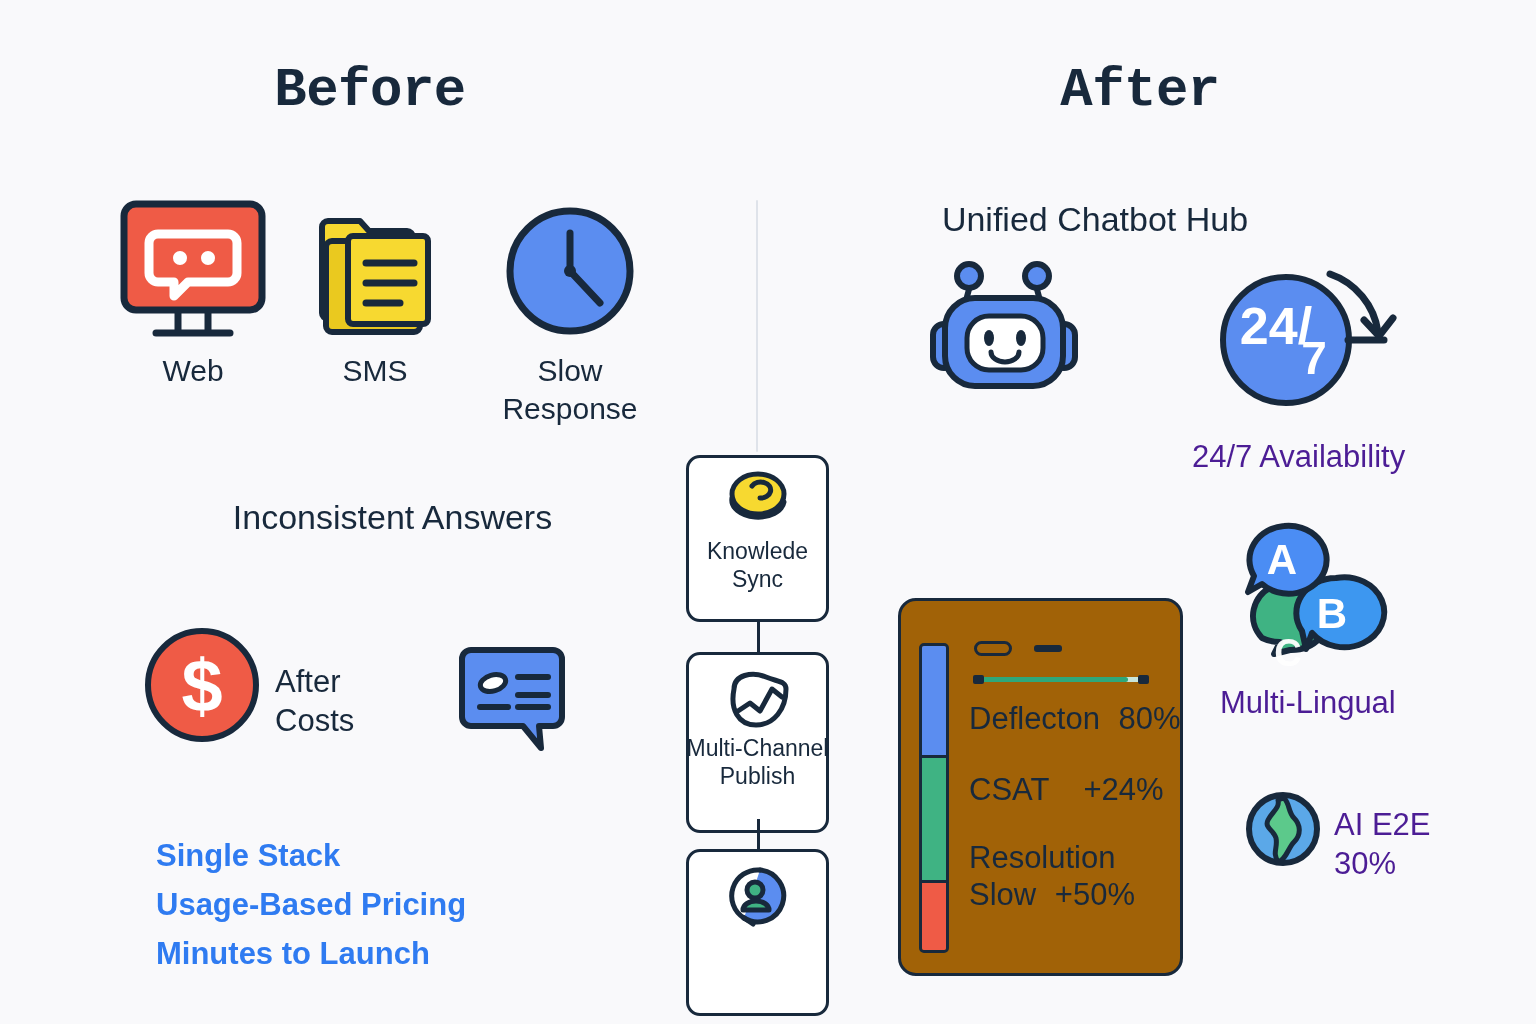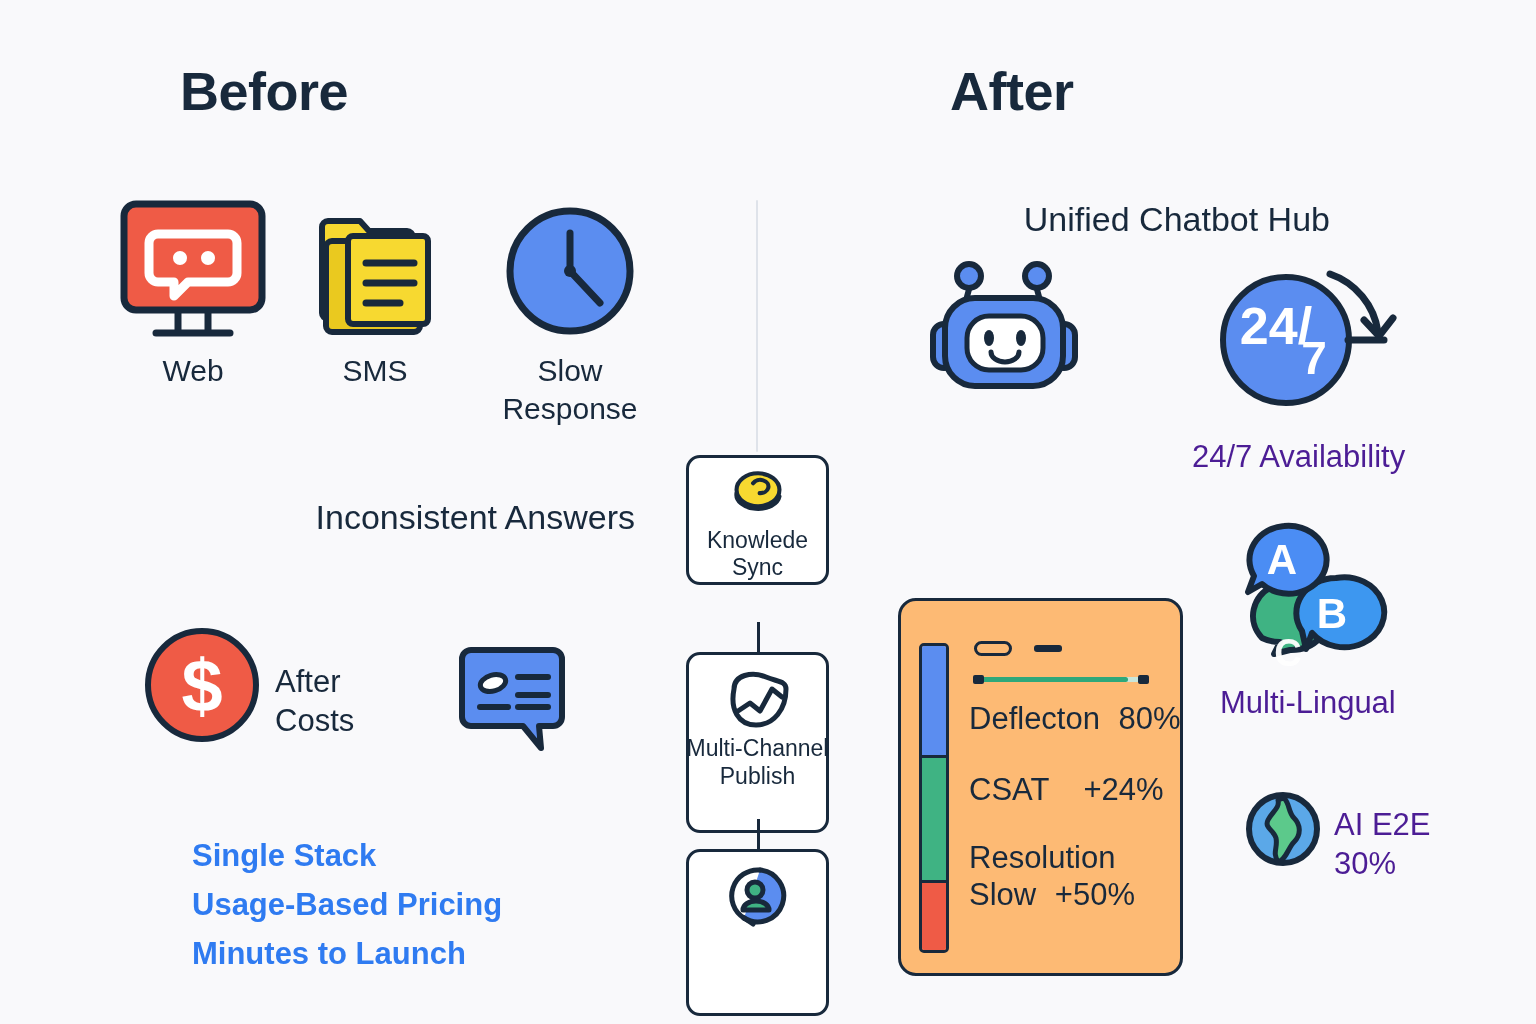--- a/index.html
+++ b/index.html
@@ -9,33 +9,33 @@
     font-family: "Liberation Sans", sans-serif;
     overflow: hidden;
   }
   #canvas { position: relative; width: 1536px; height: 1024px; background: #F9F9FB; }
 
   .abs { position: absolute; }
 
   
   .col-title {
     font-size: 54px; font-weight: 700; color: #18293C;
-    letter-spacing: -0.5px; white-space: nowrap;
+    letter-spacing: -0.5px; text-align: center; white-space: nowrap; font-family: Liberation Mono, monospace;
   }
   .sub-title {
     font-size: 34px; font-weight: 400; color: #18293C;
-    text-align: right; white-space: nowrap;
+    text-align: center; white-space: nowrap;
   }
   .icon-label {
     font-size: 30px; font-weight: 400; color: #18293C;
     text-align: center; line-height: 1.28;
   }
   .blue-line {
     font-size: 31px; font-weight: 700; color: #2F7BF1;
-    line-height: 1.58; white-space: nowrap; margin-left: 36px;
+    line-height: 1.58; white-space: nowrap;
   }
   .metric-text {
     font-size: 31px; font-weight: 400; color: #18293C;
     line-height: 1.18; white-space: nowrap;
   }
   .card-label {
     font-size: 23px; font-weight: 500; color: #18293C;
     text-align: center; line-height: 1.2; white-space: nowrap;
   }
   .side-label {
@@ -52,21 +52,21 @@
     border: 3px solid #18293C;
     border-radius: 14px;
     display: flex; flex-direction: column;
     align-items: center; justify-content: flex-start;
     padding-top: 12px;
   }
   .flow-connector { width: 3px; background: #18293C; }
 
   
   .metrics-panel {
-    background: #fdba74;
+    background: #a16207;
     border: 3px solid #18293C;
     border-radius: 18px;
   }
   .bar-track {
     border: 3px solid #18293C; border-radius: 5px;
     overflow: hidden; display: flex; flex-direction: column;
   }
   .bar-seg { width: 100%; }
   .seg-div { height: 3px; background: #18293C; }
 
@@ -151,21 +151,21 @@
       <line x1="62" y1="62" x2="92" y2="62" stroke="#18293C" stroke-width="6" stroke-linecap="round"></line>
     </svg>
   </div>
 
   <div class="abs" style="left:156px; top:832px; width:460px;">
     <div class="blue-line">Single Stack</div>
     <div class="blue-line">Usage-Based Pricing</div>
     <div class="blue-line">Minutes to Launch</div>
   </div>
 
-  <div class="abs flow-card" style="left:686px; top:455px; width:143px; height:130px;">
+  <div class="abs flow-card" style="left:686px; top:455px; width:143px; height:167px;">
     <svg width="72" height="64" viewBox="0 0 72 64">
       <ellipse cx="36" cy="24" rx="26" ry="20" fill="#F7D930" stroke="#18293C" stroke-width="5"></ellipse>
       <path d="M30 16 a10 8 0 1 1 8 12" fill="none" stroke="#18293C" stroke-width="5" stroke-linecap="round"></path>
       <path d="M10 28 a26 17 0 0 0 52 4 a26 17 0 0 1 -52 -4 z" fill="#FFFFFF" stroke="#18293C" stroke-width="5" stroke-linejoin="round"></path>
     </svg>
     <div class="card-label" style="margin-top:4px;">
       <div>Knowlede</div>
       <div>Sync</div>
     </div>
   </div>

